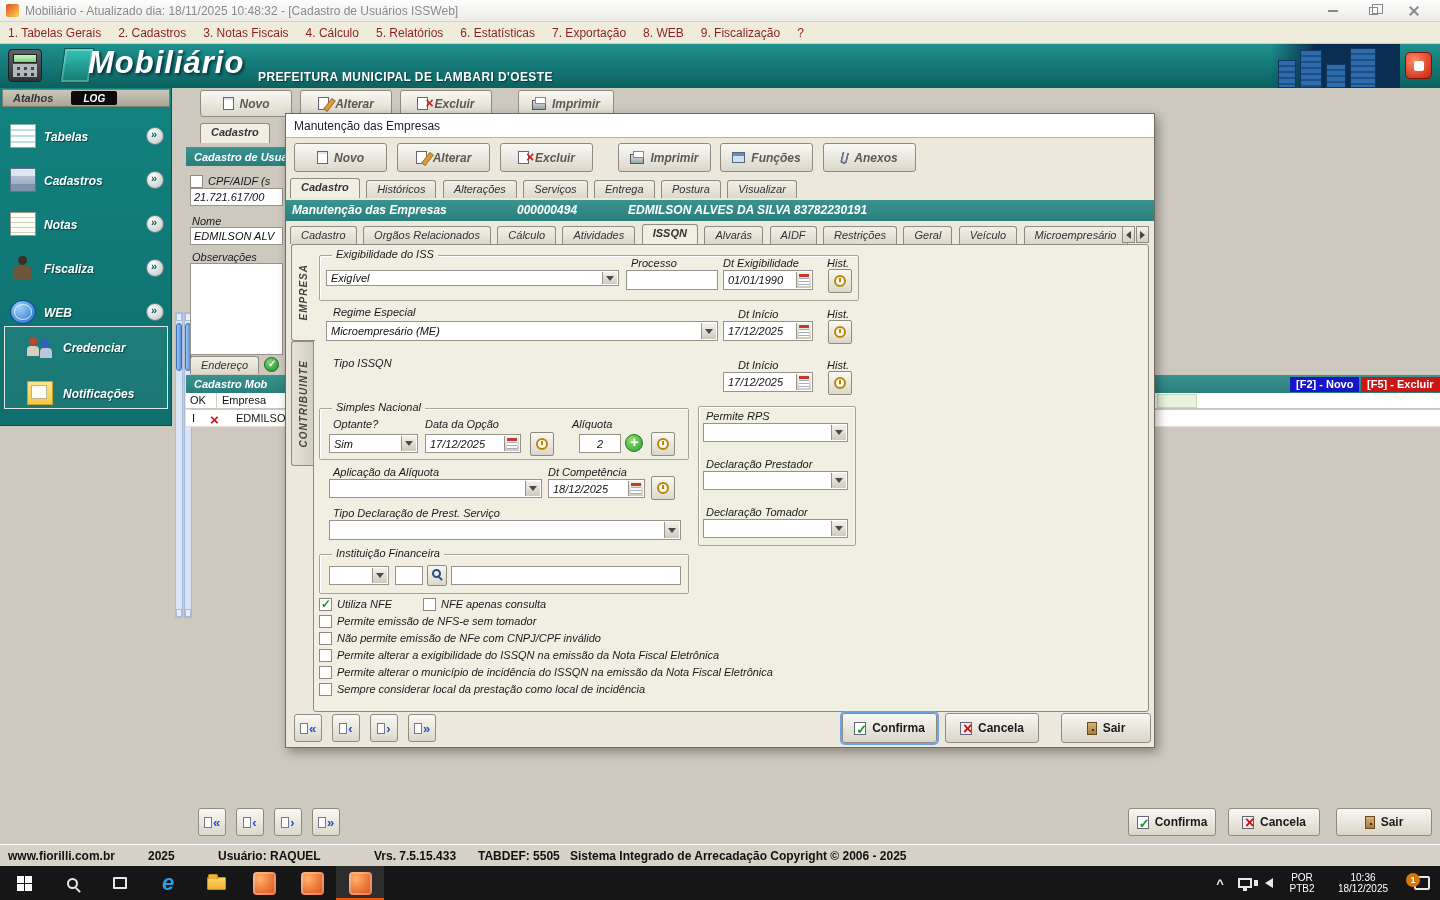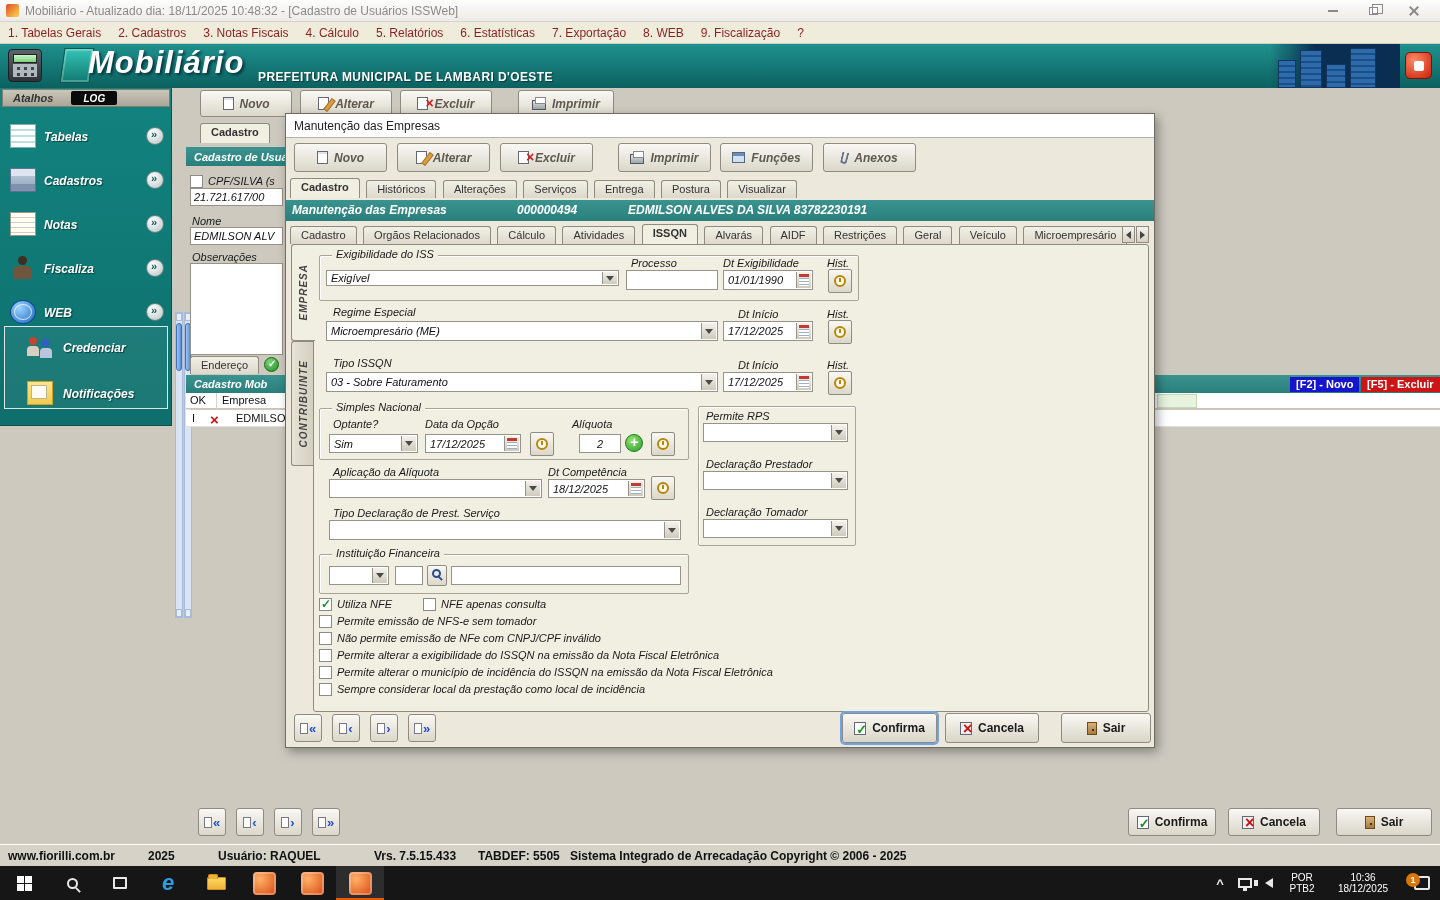--- a/index.html
+++ b/index.html
@@ -79,21 +79,21 @@
 .cal:after{content:"";position:absolute;left:2px;top:6px;right:2px;bottom:2px;background:repeating-linear-gradient(#9fb0c4 0 1px,#fff 1px 3px);}
 .histbtn{position:absolute;width:24px;height:24px;background:linear-gradient(#f9f8f3,#dbd7ca);border:1px solid #8f8b80;border-radius:2px;display:flex;align-items:center;justify-content:center;}
 .ico-hist{width:12px;height:12px;border-radius:50%;border:2px solid #b8860b;background:#fffbe8;position:relative;}
 .ico-hist:after{content:"";position:absolute;left:3px;top:1px;width:2px;height:4px;background:#b8860b;}
 .grp{position:absolute;border:1px solid #a9a596;border-radius:2px;box-shadow:inset 1px 1px 0 #fff;}
 .glbl{position:absolute;top:-8px;left:12px;background:#f1eee2;padding:0 4px;font-size:11px;font-style:italic;color:#1a1a1a;white-space:nowrap;}
 .lbl{position:absolute;font-size:11px;font-style:italic;color:#1a1a1a;white-space:nowrap;}
 .cb{position:absolute;width:13px;height:13px;background:#fff;border:1px solid #8a8a8a;}
 .cb.checked:after{content:"✓";position:absolute;left:1px;top:-2px;font-size:12px;font-weight:bold;color:#1c9324;}
 .cblbl{position:absolute;font-size:11px;font-style:italic;color:#1a1a1a;white-space:nowrap;}
-.tab{display:inline-block;padding:2px 10px 5px;height:18px;background:linear-gradient(#f2f0e6,#dcd8cb);border:1px solid #8f8b80;border-bottom:none;border-radius:3px 3px 0 0;font-size:11px;color:#333;margin-right:2px;vertical-align:bottom;white-space:nowrap;}
+.tab{display:inline-block;padding:2px 10px 5px;height:18px;background:linear-gradient(#f2f0e6,#dcd8cb);border:1px solid #8f8b80;border-bottom:none;border-radius:3px 3px 0 0;font-size:11px;font-style:italic;color:#333;margin-right:2px;vertical-align:bottom;white-space:nowrap;}
 .tab.active{background:#f1eee2;font-weight:bold;height:20px;position:relative;z-index:2;}
 .secbar{position:absolute;background:linear-gradient(#3a938f,#2a7f7c);color:#fff;font-weight:bold;font-style:italic;font-size:11px;display:flex;align-items:center;padding-left:8px;overflow:hidden;white-space:nowrap;}
 .hotkey{height:15px;display:flex;align-items:center;padding:4px 6px;color:#fff;font-size:11px;font-weight:bold;font-style:normal;white-space:nowrap;}
 
 
 .ico{display:inline-block;position:relative;}
 .ico-new{width:11px;height:13px;background:#fff;border:1px solid #667;box-shadow:inset 0 2px 0 #dde4ee;}
 .ico-edit{width:11px;height:13px;background:#fff;border:1px solid #667;}
 .ico-edit:after{content:"";position:absolute;right:-4px;top:0;width:3px;height:12px;background:#e09b3d;border:1px solid #9a7a33;transform:rotate(38deg);}
 .ico-del{width:11px;height:13px;background:#fff;border:1px solid #667;}
@@ -275,21 +275,21 @@
     </div>
 
     <div class="abs" style="left:200px;top:35px;height:20px;">
       <span class="tab active">Cadastro</span>
     </div>
     <div class="secbar" style="left:186px;top:59px;width:969px;height:19px;">
       <span>Cadastro de Usuários ISSWeb</span>
     </div>
 
     <span class="cb" style="left:190px;top:87px;"></span>
-    <span class="lbl" style="left:208px;top:87px;">CPF/SILVA (s</span>
+    <span class="lbl" style="left:208px;top:87px;">CPF/AIDF (s</span>
     <input class="tfield" style="left: 190px; top: 100px; width: 93px; height: 18px;" readonly="" value="21.721.617/00">
     <span class="lbl" style="left:192px;top:127px;">Nome</span>
     <input class="tfield" style="left: 190px; top: 139px; width: 93px; height: 18px;" readonly="" value="EDMILSON ALV">
     <span class="lbl" style="left:192px;top:163px;">Observações</span>
     <div class="abs" style="left:190px;top:175px;width:93px;height:92px;background:#fff;border:1px solid #97938a;"></div>
 
     <div class="abs" style="left:190px;top:268px;height:19px;">
       <span class="tab">Endereço</span>
     </div>
     <span class="okcirc" style="left:264px;top:269px;"></span>
@@ -447,26 +447,20 @@
       <div class="datef" style="left:437px;top:207px;width:90px;height:20px;">
         <span class="val">17/12/2025</span>
         <span class="cal"></span>
       </div>
       <span class="lbl" style="left:541px;top:194px;">Hist.</span>
       <div class="histbtn" style="left:542px;top:206px;">
           <span class="ico-hist"></span>
         </div>
 
       <span class="lbl" style="left:47px;top:243px;">Tipo ISSQN</span>
-      <div class="combo" style="left:40px;top:258px;width:392px;height:20px;">
-        <span class="val">03 - Sobre Faturamento</span>
-        <span class="dbtn">
-            <span class="carr"></span>
-          </span>
-      </div>
       <span class="lbl" style="left:452px;top:245px;">Dt Início</span>
       <div class="datef" style="left:437px;top:258px;width:90px;height:20px;">
         <span class="val">17/12/2025</span>
         <span class="cal"></span>
       </div>
       <span class="lbl" style="left:541px;top:245px;">Hist.</span>
       <div class="histbtn" style="left:542px;top:257px;">
           <span class="ico-hist"></span>
         </div>
 

